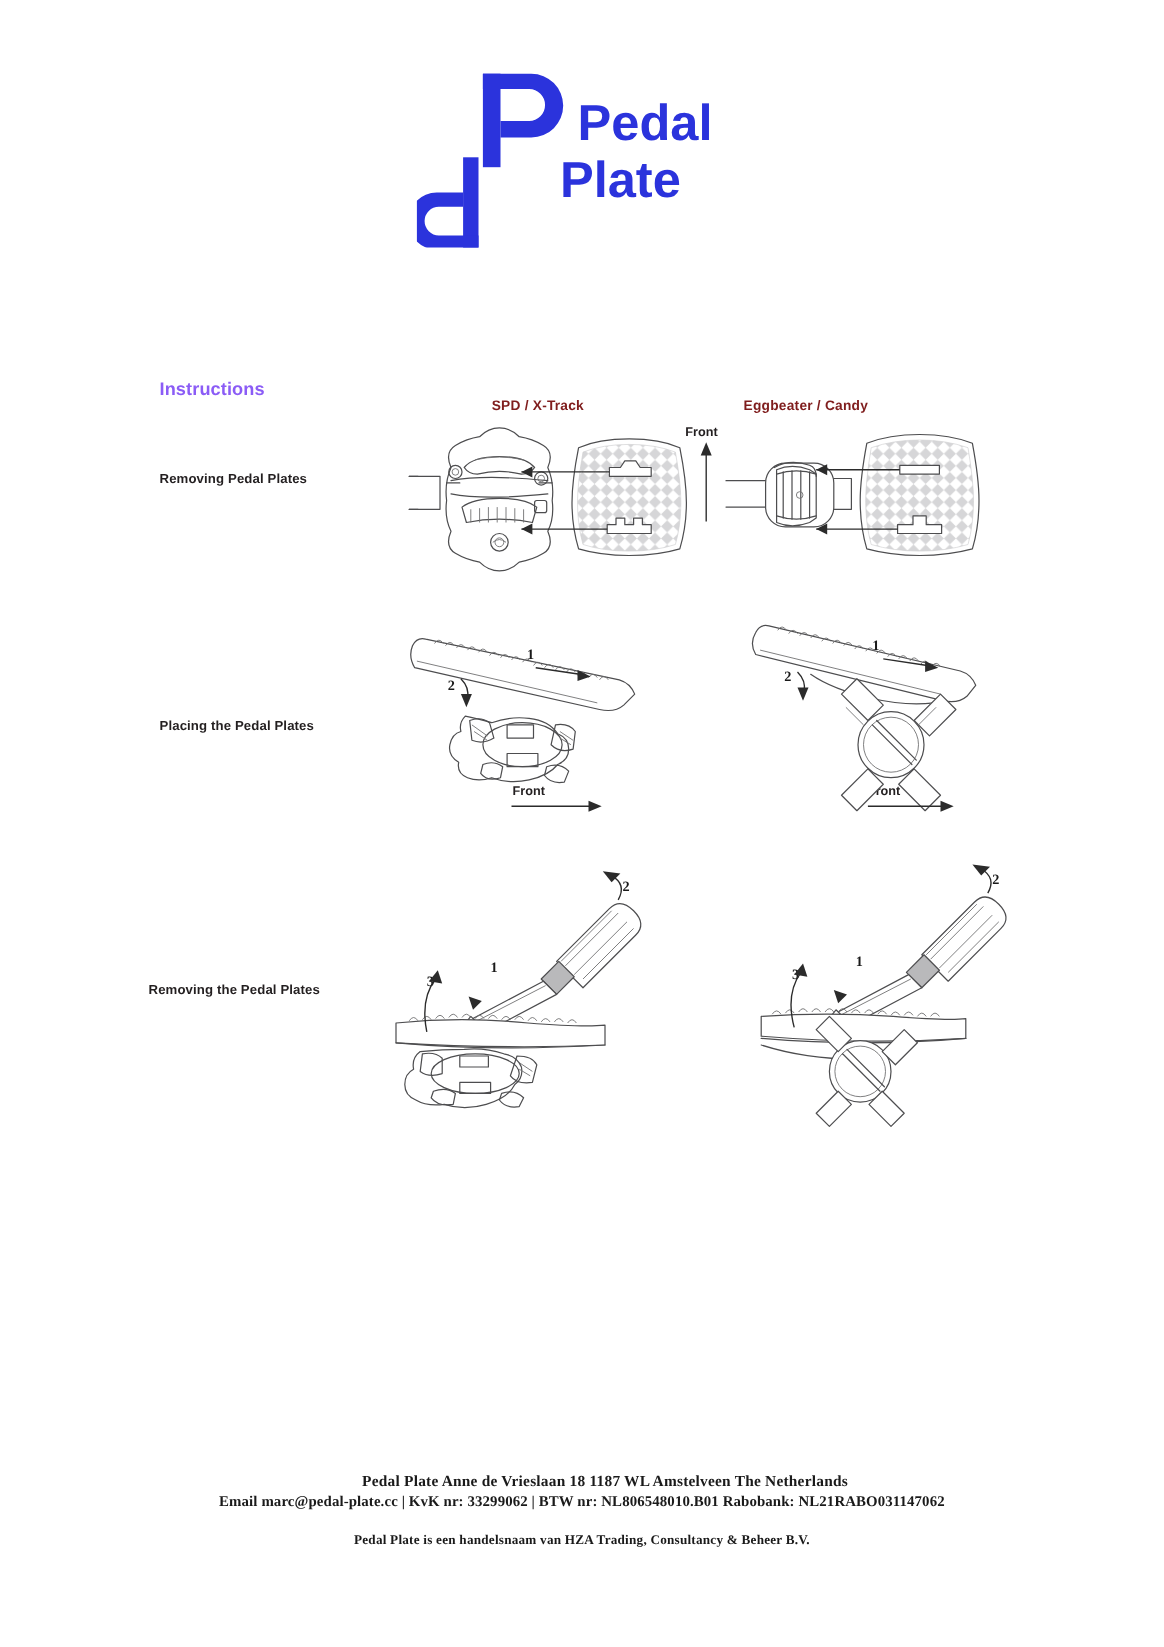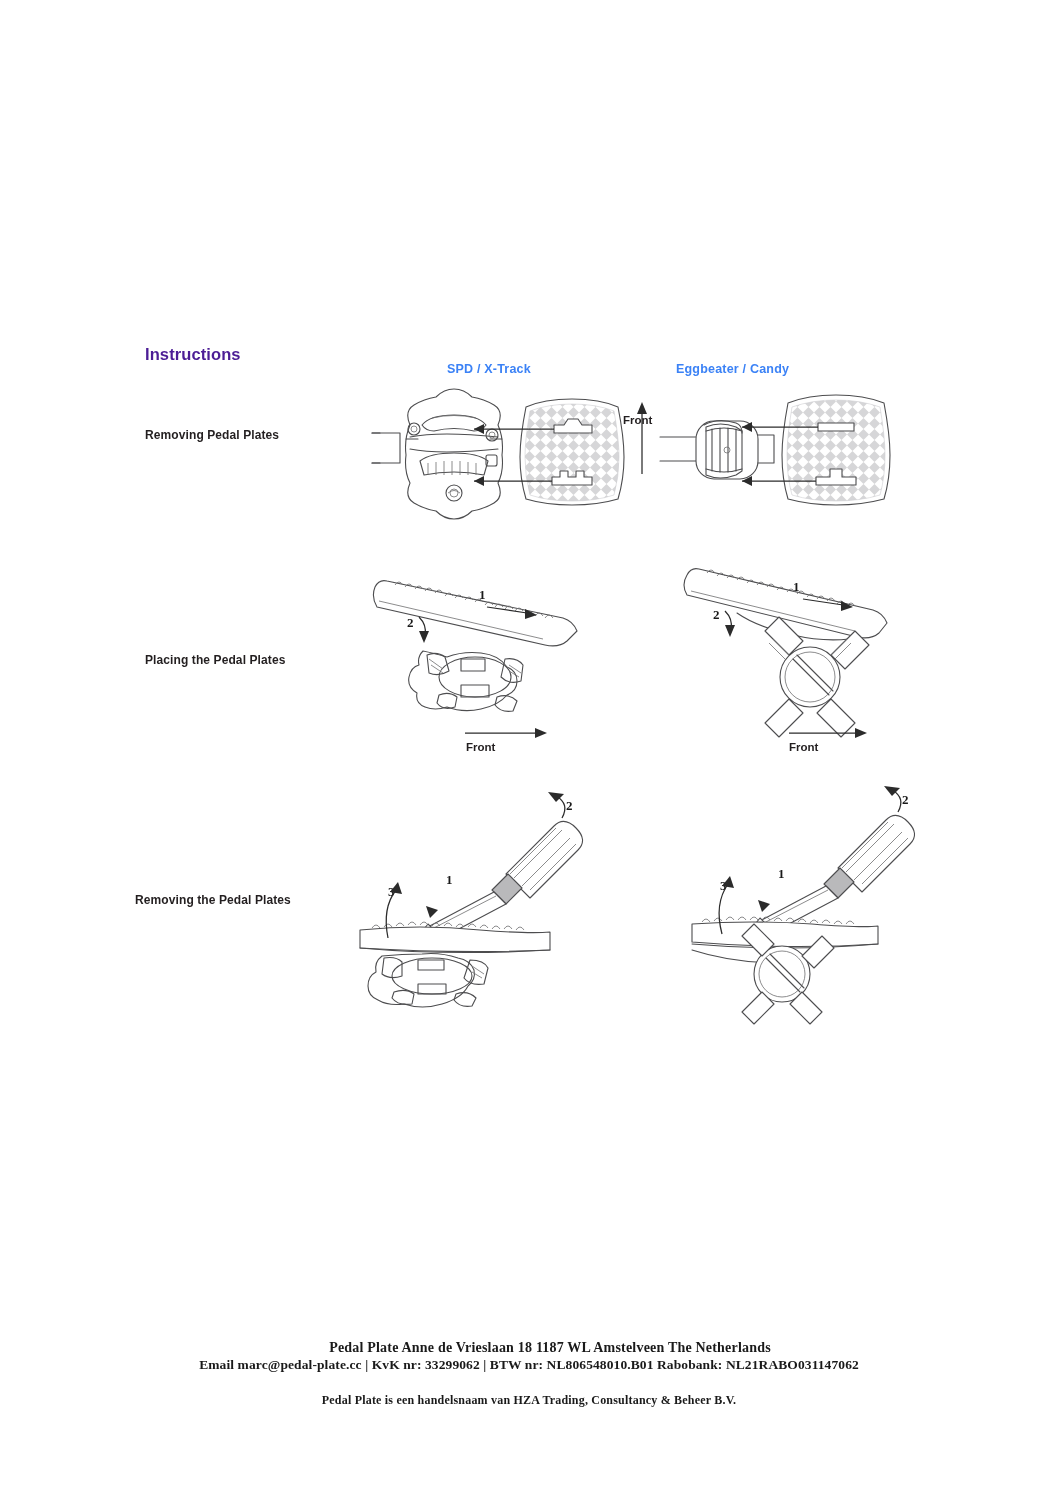--- a/index.html
+++ b/index.html
@@ -20,41 +20,40 @@
     position:absolute;left:0;top:55px;width:1058px;
     display:flex;justify-content:center;align-items:flex-start;
   }
   .logo{position:relative;width:300px;height:170px;}
   .logo svg{display:block;}
 
   
   .instructions-title{
     position:absolute;left:145px;top:345px;
     font-size:16.5px;font-weight:bold;letter-spacing:.1px;
-    color:#4c1d95;
+    color:#8b5cf6;
   }
   .col-head{
-    position:absolute;font-size:12.5px;font-weight:bold;color:#3b82f6;
+    position:absolute;font-size:12.5px;font-weight:bold;color:#7f1d1d;
     letter-spacing:.2px;white-space:nowrap;
   }
   .col-head.spd{left:447px;top:362px;}
   .col-head.egg{left:676px;top:362px;}
 
   .row-label{
     position:absolute;font-size:12px;font-weight:bold;color:#231f20;
     letter-spacing:.1px;white-space:nowrap;
   }
   .row-label.r1{left:145px;top:428px;}
   .row-label.r2{left:145px;top:653px;}
   .row-label.r3{left:135px;top:893px;}
 
   .frontlbl{
     position:absolute;font-size:11.5px;font-weight:bold;color:#231f20;
     white-space:nowrap;
-    margin-top:27px;
   }
   .frontlbl.f-top{left:623px;top:387px;}
   .frontlbl.f-l2{left:466px;top:714px;}
   .frontlbl.f-r2{left:789px;top:714px;}
 
   .diagram{position:absolute;}
   .diagram svg{display:block;overflow:visible;}
 
   
   .ln{fill:none;stroke:#4d4d4f;stroke-width:1.1;stroke-linejoin:round;stroke-linecap:round;}
@@ -72,20 +71,39 @@
   }
   .footer .l1{position:absolute;left:0;top:1340px;width:1036px;font-size:14px;font-weight:bold;letter-spacing:.2px;padding-left:32px;}
   .footer .l2{position:absolute;left:0;top:1357px;width:1058px;font-size:13.5px;font-weight:bold;letter-spacing:.1px;}
   .footer .l3{position:absolute;left:0;top:1393px;width:1058px;font-size:12px;font-weight:bold;letter-spacing:.2px;}
 </style>
 </head>
 <body>
 
 <div class="page">
 
+  <div class="logo-wrap">
+    <div class="logo">
+      <svg width="300" height="170" viewBox="0 0 300 170">
+
+        <g fill="#2b33dc">
+          <rect x="60" y="12" width="16" height="85"></rect>
+          <path d="M60 12 H104 a29 29 0 0 1 0 58 H76 V55 h26 a14.5 14.5 0 0 0 0 -29 H60 Z"></path>
+        </g>
+
+        <g fill="#2b33dc" transform="rotate(180 40 130)">
+          <rect x="24" y="88" width="14" height="84"></rect>
+          <path d="M24 88 H62 a26 26 0 0 1 0 52 H38 V127 h22 a13 13 0 0 0 0 -26 H24 Z"></path>
+        </g>
+
+        <text x="146" y="72" font-family="Liberation Sans, sans-serif" font-size="46" font-weight="bold" fill="#2b33dc">Pedal</text>
+        <text x="130" y="124" font-family="Liberation Sans, sans-serif" font-size="46" font-weight="bold" fill="#2b33dc">Plate</text>
+      </svg>
+    </div>
+  </div>
 
   <div class="instructions-title">Instructions</div>
 
   <div class="col-head spd">SPD / X-Track</div>
   <div class="col-head egg">Eggbeater / Candy</div>
 
   <div class="row-label r1">Removing Pedal Plates</div>
   <div class="row-label r2">Placing the Pedal Plates</div>
   <div class="row-label r3">Removing the Pedal Plates</div>
 

